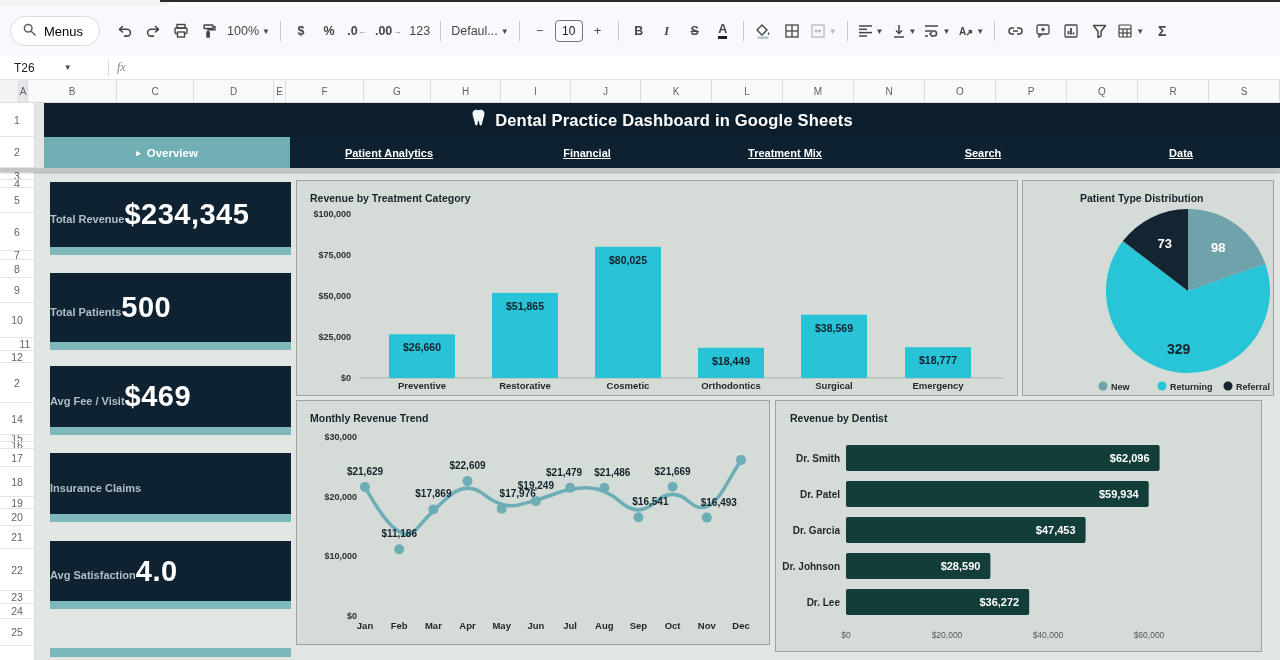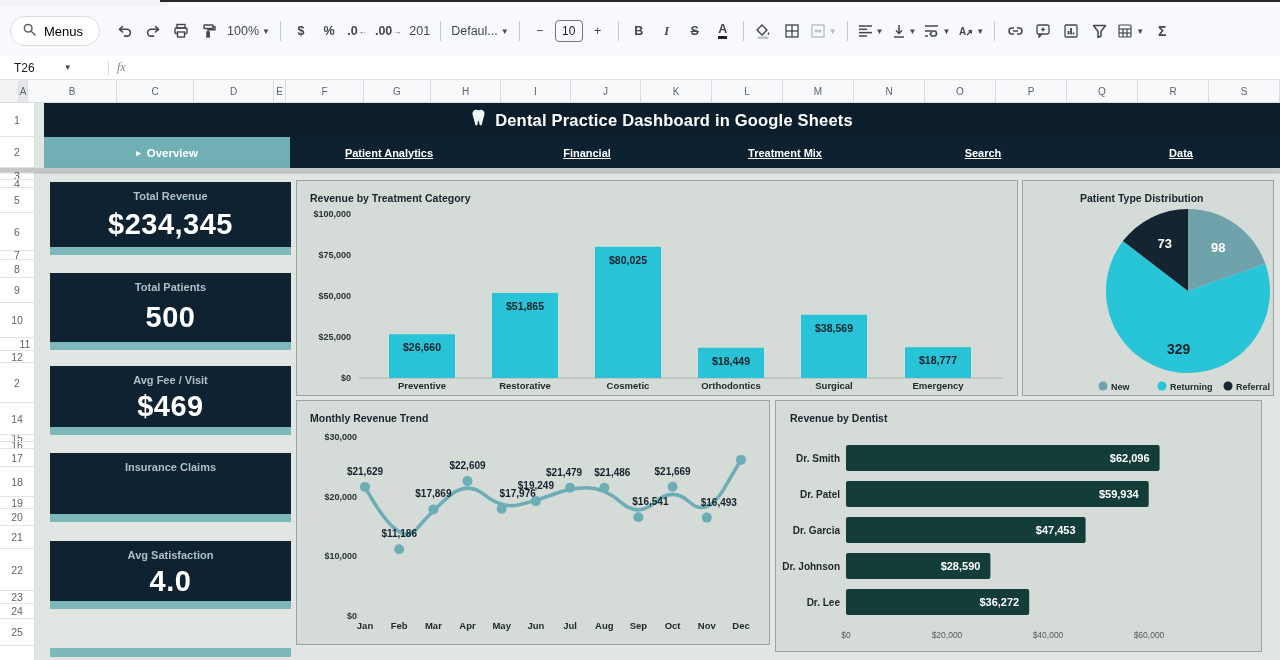--- a/index.html
+++ b/index.html
@@ -58,21 +58,21 @@
   .title-band .ttl { color:#fff; font-size:16.5px; font-weight:700; letter-spacing:.2px; }
   .tab-bar { position:absolute; left:44px; top:137px; width:1236px; height:31px; background:#0e2130; display:flex; }
   .tab-active { width:246px; height:100%; display:flex; align-items:center; justify-content:center; gap:6px;
                 color:#fff; font-size:11.5px; font-weight:700; }
   .tab { flex:1; display:flex; align-items:center; justify-content:center; color:#fff; font-size:11px;
          font-weight:700; text-decoration:underline; }
   .freeze-bar { position:absolute; left:0; top:168px; width:1280px; height:4px; background:#c3c7c5;
                 box-shadow:0 1px 2px rgba(0,0,0,.25); }
 
   .kpi { position:absolute; left:50px; width:241px; display:flex; flex-direction:column; }
-  .kpi .dark { background:#0f2231; flex:1; display:flex; flex-direction:column; align-items:center; }
+  .kpi .dark { background:#0f2231; flex:1; display:flex; flex-direction:row; align-items:center; }
   .kpi .lbl { margin-top:8px; font-size:11px; font-weight:700; color:#aebfc6; }
   .kpi .val { flex:1; display:flex; align-items:center; color:#fff; font-weight:700; font-size:29px; letter-spacing:.5px; }
   .kpi .bar { height:8px; background:#7db8bb; }
   .accent-strip { position:absolute; left:50px; top:648px; width:241px; height:9px; background:#7db8bb; }
 
   .chart-box { position:absolute; background:#d5dcd7; border:1px solid #9ba49e; }
 </style>
 </head>
 <body>
 
@@ -127,21 +127,21 @@
     <div class="tbtn">$</div>
     <div class="tbtn">%</div>
     <div class="tbtn">
       <span>.0</span>
         <span class="subarrow">←</span>
     </div>
     <div class="tbtn">
       <span>.00</span>
         <span class="subarrow">→</span>
     </div>
-    <div class="tbtn txt">201</div>
+    <div class="tbtn txt">123</div>
     <div class="tsep"></div>
     <div class="tbtn txt">
       <span>Defaul...</span>
         <span class="caret">▼</span>
     </div>
     <div class="tsep"></div>
     <div class="tbtn txt">−</div>
     <div class="sizebox">10</div>
     <div class="tbtn txt">+</div>
     <div class="tsep"></div>

